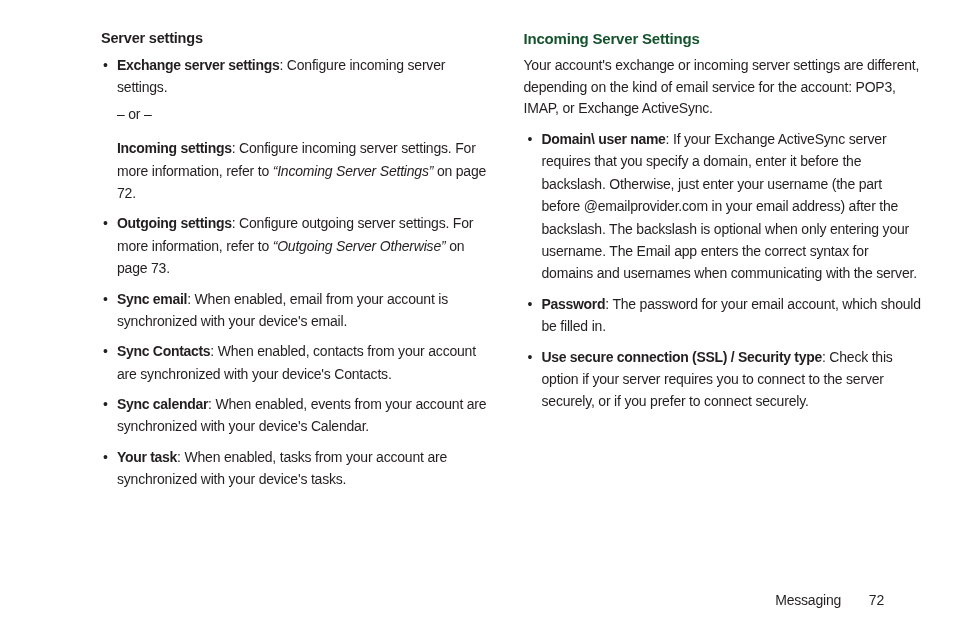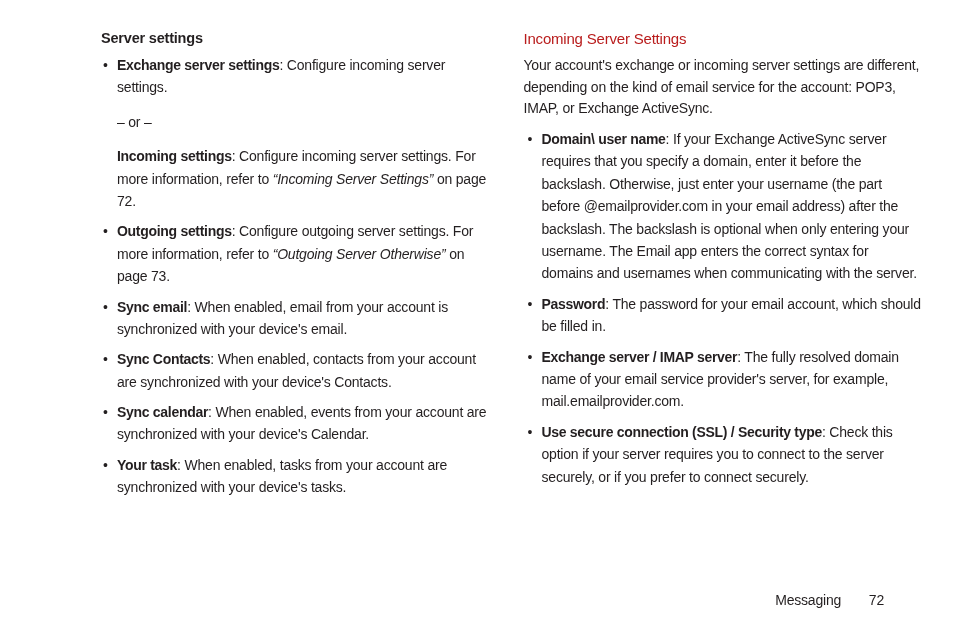--- a/index.html
+++ b/index.html
@@ -20,22 +20,22 @@
       flex: 1;
       min-width: 0;
     }
     .heading-bold {
       font-weight: bold;
       font-size: 14.5px;
       margin-bottom: 8px;
       letter-spacing: -0.2px;
     }
     .heading-blue {
-      color: #b91c1c;
-      font-weight: normal;
+      color: #14532d;
+      font-weight: bold;
       font-size: 15px;
       margin-bottom: 8px;
       letter-spacing: -0.2px;
     }
     ul.bullets {
       list-style: none;
       padding-left: 0;
       margin-left: 0;
     }
     ul.bullets > li {
@@ -58,21 +58,21 @@
       letter-spacing: -0.3px;
     }
     .sub {
       margin-top: 12px;
       margin-bottom: 4px;
     }
     .ref-italic {
       font-style: italic;
     }
     .or-line {
-      margin: 12px 0;
+      margin: 4px 0;
     }
     .footer {
       position: absolute;
       bottom: 28px;
       right: 70px;
       font-size: 14px;
       letter-spacing: -0.2px;
       text-align: right;
     }
     .footer .pn {
@@ -120,23 +120,20 @@
     <div class="heading-blue">Incoming Server Settings</div>
     <div class="intro">Your account's exchange or incoming server settings are different, depending on the kind of email service for the account: POP3, IMAP, or Exchange ActiveSync.</div>
     <ul class="bullets">
       <li>
         <span class="label">Domain\ user name</span><span>: If your Exchange ActiveSync server requires that you specify a domain, enter it before the backslash. Otherwise, just enter your username (the part before @emailprovider.com in your email address) after the backslash. The backslash is optional when only entering your username. The Email app enters the correct syntax for domains and usernames when communicating with the server.</span>
       </li>
       <li>
         <span class="label">Password</span><span>: The password for your email account, which should be filled in.</span>
       </li>
       <li>
-        <span class="label">Exchange server / IMAP server</span><span>: The fully resolved domain name of your email service provider's server, for example, mail.emailprovider.com.</span>
-      </li>
-      <li>
         <span class="label">Use secure connection (SSL) / Security type</span><span>: Check this option if your server requires you to connect to the server securely, or if you prefer to connect securely.</span>
       </li>
     </ul>
   </div>
 </div>
 
 <div class="footer">
   <span>Messaging</span>
   <span class="pn">72</span>
 </div>

